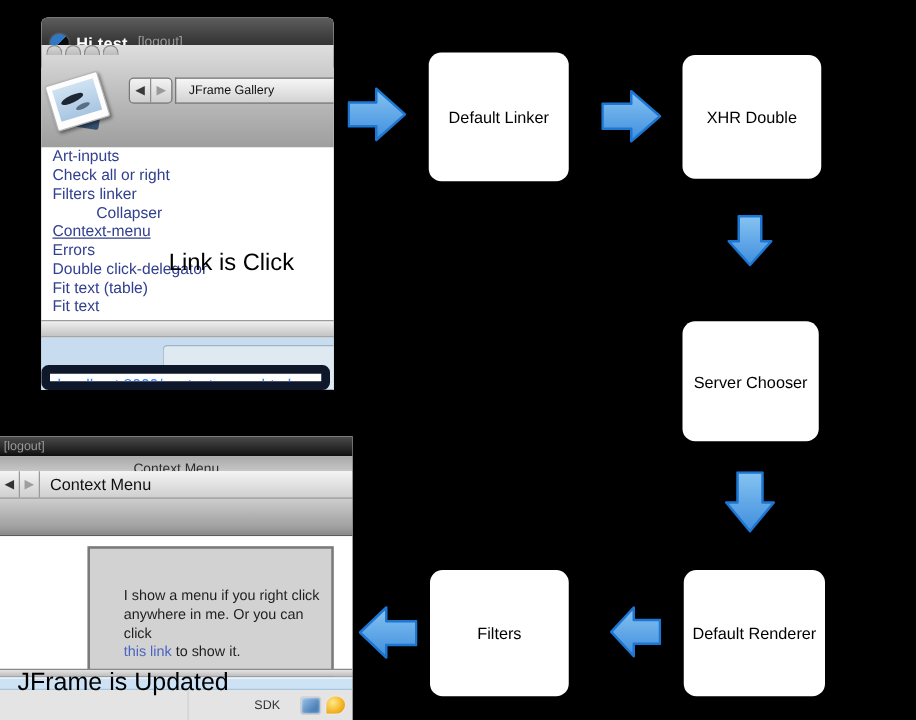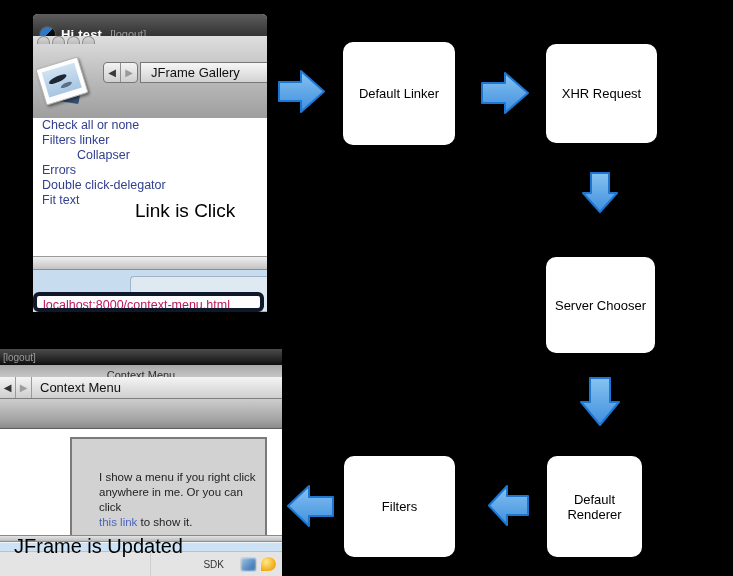--- a/index.html
+++ b/index.html
@@ -17,21 +17,21 @@
     box-shadow:0 0 2px rgba(255,255,255,.4);}
   .win-title{font-size:13px;font-weight:bold;letter-spacing:.2px;}
   .logout{font-size:11px;color:#9a9a9a;margin-left:8px;}
   .toolbar-grad{background:linear-gradient(#dedede,#b9b9b9 55%,#9e9e9e);}
   .navpill{position:absolute;height:21px;border:1px solid #787878;border-radius:4px;
     background:linear-gradient(#f3f3f3,#cfcfcf);display:flex;align-items:center;box-sizing:border-box;}
   .navbtn{width:16px;text-align:center;font-size:10px;line-height:19px;color:#3a3a3a;}
   .navbtn.fwd{color:#9a9a9a;border-left:1px solid #8f8f8f;}
   .titlepill{position:absolute;height:21px;border:1px solid #787878;border-right:none;
     background:linear-gradient(#f6f6f6,#d2d2d2);box-sizing:border-box;
-    font-size:13px;color:#111;line-height:19px;padding-left:10px;}
+    font-size:10px;color:#111;line-height:19px;padding-left:10px;}
 
   
   #topwin{left:33px;top:14px;width:234px;height:298px;border-radius:5px 5px 0 0;}
   #topwin .toolbar{position:absolute;left:0;right:0;top:22px;height:82px;}
   .bubble{position:absolute;top:0;width:13px;height:8px;border:1px solid #8a8a8a;border-bottom:none;
     border-radius:7px 7px 0 0;background:linear-gradient(#d6d6d6,#bcbcbc);box-sizing:border-box;}
   .photo-back{position:absolute;left:18px;top:36px;width:30px;height:30px;background:#35506e;
     transform:rotate(9deg);border-radius:2px;}
   .photo{position:absolute;left:7px;top:26px;width:42px;height:36px;background:#fdfdfd;
     border:1px solid #b5b5b5;border-radius:2px;transform:rotate(-17deg);
@@ -47,30 +47,30 @@
   .glink.active{text-decoration:underline;}
   .annotate{color:#000;font-size:19px;white-space:nowrap;}
   #link-clicked{left:135px;top:200px;z-index:5;}
   .hscroll{position:absolute;left:0;right:0;top:242px;height:14px;
     background:linear-gradient(#efefef,#c3c3c3);border-top:1px solid #9a9a9a;
     border-bottom:1px solid #8d8d8d;box-sizing:border-box;}
   .bluestrip{position:absolute;left:0;right:0;top:256px;height:42px;background:#c7dcee;}
   .bluepanel{position:absolute;left:97px;right:0;top:6px;bottom:0;background:#dfe9f1;
     border:1px solid #9fb4c4;border-right:none;border-radius:4px 0 0 0;}
   .urltip{position:absolute;left:0;bottom:0;width:231px;height:20px;background:#fdfdfd;
-    border:4px solid #0f172a;border-radius:6px;box-sizing:border-box;z-index:6;
-    font-size:12.5px;color:#be185d;line-height:18px;padding-left:6px;white-space:nowrap;overflow:hidden;}
+    border:7px solid #0f172a;border-radius:6px;box-sizing:border-box;z-index:6;
+    font-size:12.5px;color:#3b82f6;line-height:18px;padding-left:6px;white-space:nowrap;overflow:hidden;}
 
   
   .flow-box{position:absolute;background:#fff;border-radius:10px;display:flex;
     align-items:center;justify-content:center;font-size:13px;color:#000;text-align:center;}
   #box-default-linker{left:343px;top:42px;width:112px;height:103px;}
   #box-xhr-request{left:546px;top:44px;width:111px;height:99px;}
   #box-server-response{left:546px;top:257px;width:109px;height:96px;}
-  #box-default-renderer{left:547px;top:456px;width:95px;height:101px;}
+  #box-default-renderer{left:547px;top:456px;width:113px;height:101px;}
   #box-filters{left:344px;top:456px;width:111px;height:101px;}
 
   .arrow{position:absolute;}
   #arrow-r1{left:278px;top:69px;}
   #arrow-r2{left:481px;top:71px;}
   #arrow-d1{left:581px;top:172px;}
   #arrow-d2{left:579px;top:377px;}
   #arrow-l1{left:488px;top:484px;}
   #arrow-l2{left:287px;top:484px;}
 
@@ -143,41 +143,44 @@
         <div class="photo-smudge2"></div>
       </div>
     </div>
     <div class="navpill" style="left:70px;top:26px;width:35px;">
       <span class="navbtn">◀</span>
       <span class="navbtn fwd">▶</span>
     </div>
     <div class="titlepill" style="left:107px;top:26px;width:127px;">JFrame Gallery</div>
   </div>
   <div class="content">
-      <div class="glink" style="color: rgb(50, 64, 143);">Check all or none</div>
+      <div class="glink" style="color: rgb(50, 64, 143);">Art-inputs</div>
+      <div class="glink" style="color: rgb(50, 64, 143);">Check all or right</div>
       <div class="glink" style="color: rgb(50, 64, 143);">Filters linker</div>
       <div class="glink" style="color: rgb(50, 64, 143); padding-left: 44px;">Collapser</div>
+      <div class="glink active" style="color: rgb(50, 64, 143);">Context-menu</div>
       <div class="glink" style="color: rgb(50, 64, 143);">Errors</div>
       <div class="glink" style="color: rgb(50, 64, 143);">Double click-delegator</div>
+      <div class="glink" style="color: rgb(50, 64, 143);">Fit text (table)</div>
       <div class="glink" style="color: rgb(50, 64, 143);">Fit text</div>
     </div>
   <div class="hscroll"></div>
   <div class="bluestrip">
     <div class="bluepanel"></div>
   </div>
   <div class="urltip">localhost:8000/context-menu.html</div>
 </div>
 
 <div class="abs annotate" id="link-clicked">Link is Click</div>
 
 <div class="flow-box" id="box-default-linker">
   <span>Default Linker</span>
 </div>
 <div class="flow-box" id="box-xhr-request">
-  <span>XHR Request</span>
+  <span>XHR Double</span>
 </div>
 <div class="flow-box" id="box-server-response">
   <span>Server Chooser</span>
 </div>
 <div class="flow-box" id="box-default-renderer">
   <span>Default Renderer</span>
 </div>
 <div class="flow-box" id="box-filters">
   <span>Filters</span>
 </div>

